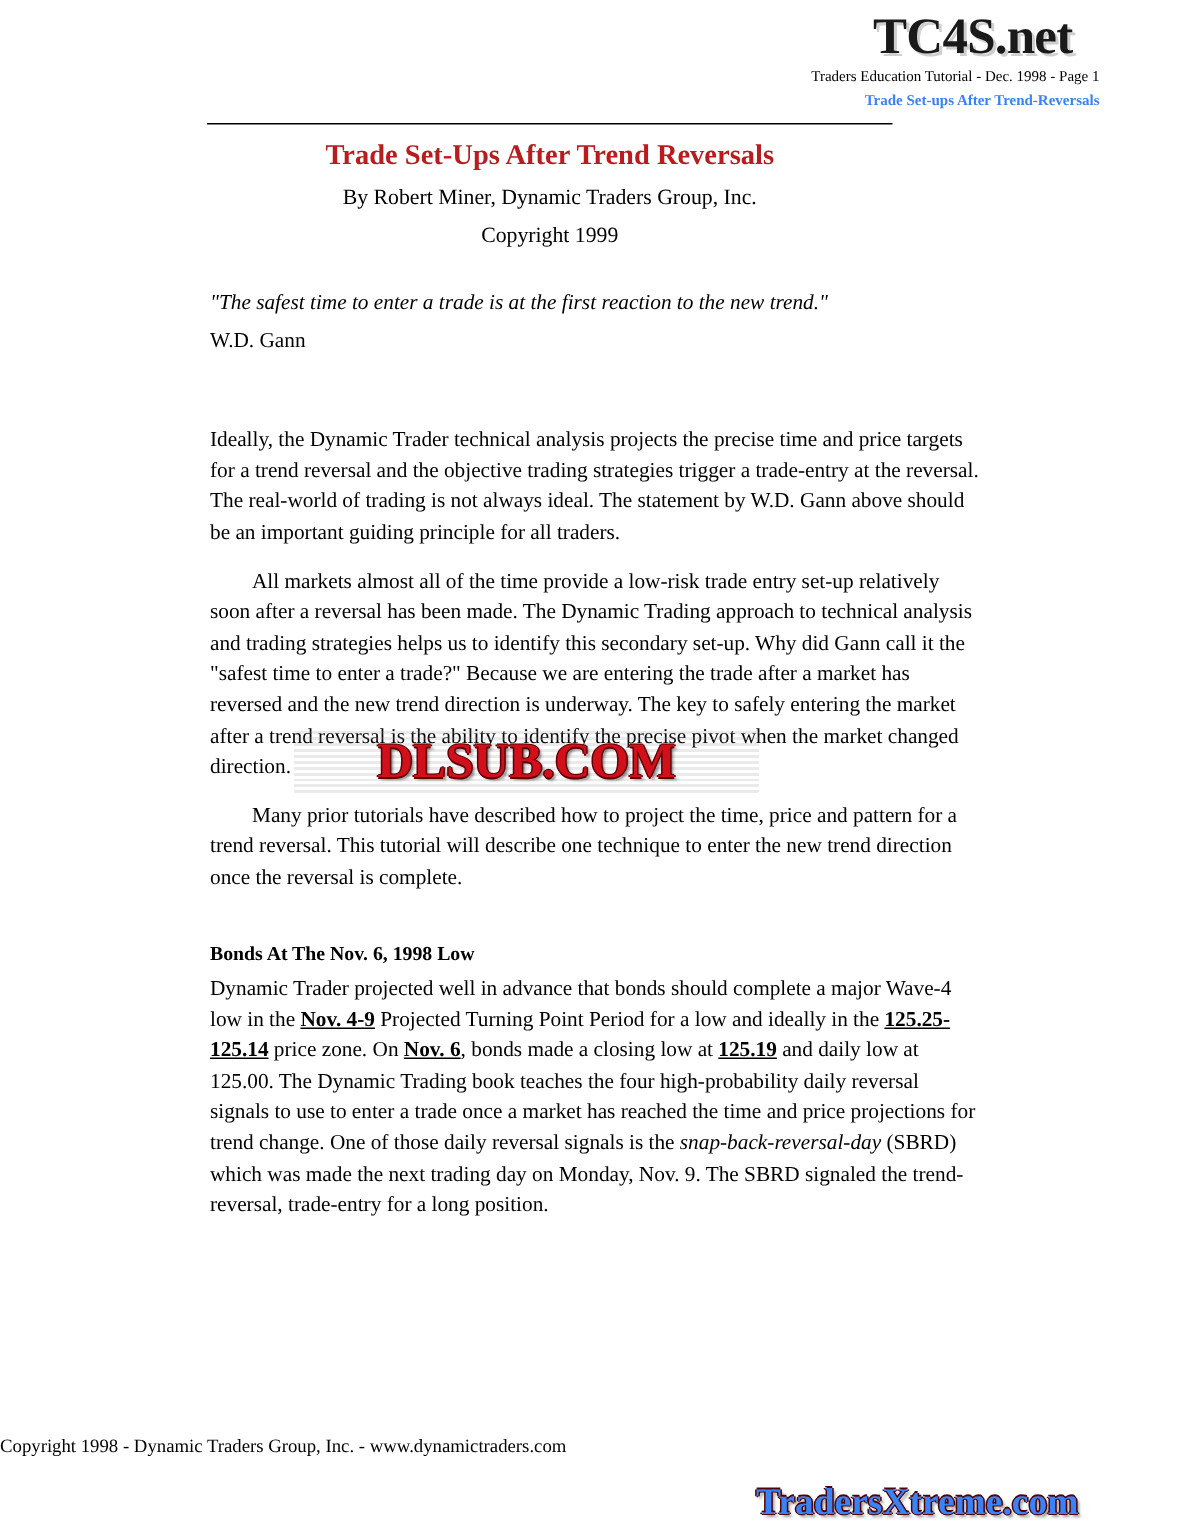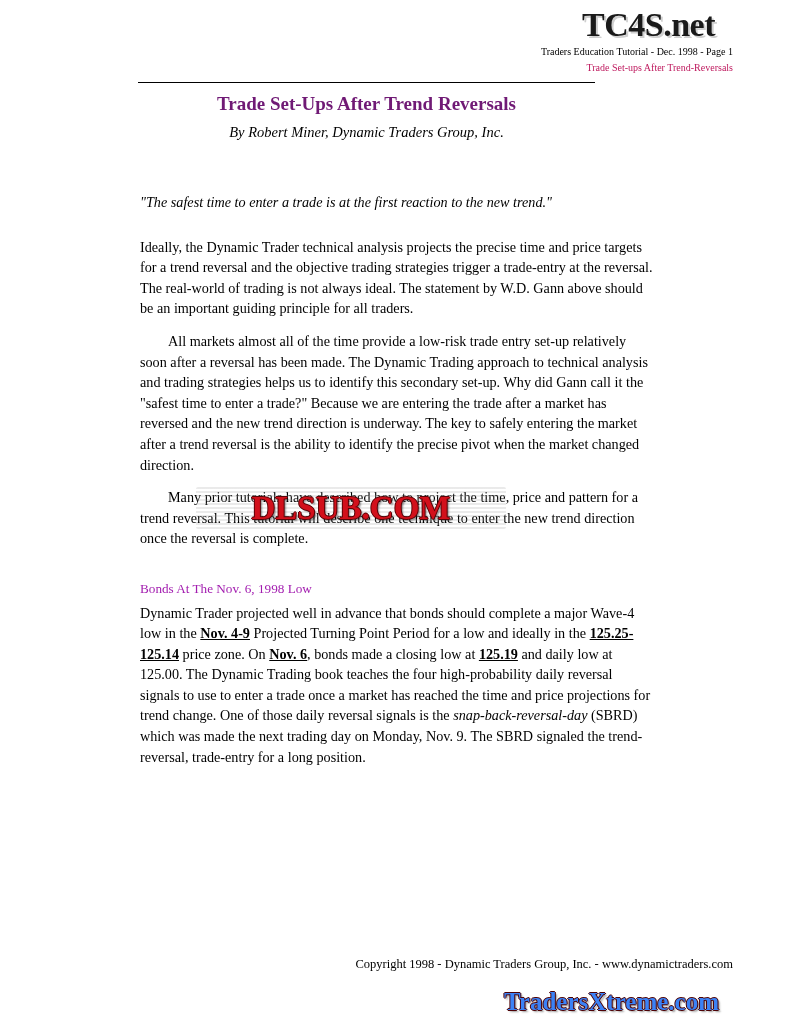--- a/index.html
+++ b/index.html
@@ -78,49 +78,48 @@
   
   .running-head {
     position: absolute;
     left: 0; right: 0;
     top: 44px;
     text-align: right;
     font-size: 10px;
     line-height: 16px;
   }
   .running-head .line2 {
-    color: #be185d;
-    font-weight: normal;
+    color: #3b82f6;
+    font-weight: bold;
   }
   .rule {
     position: absolute;
     left: 138px;
     right: 138px;
     top: 82px;
     border-top: 1px solid #000;
     height: 0;
   }
 
   
   .doc-title {
     position: absolute;
     left: 0; right: 0;
     top: 93px;
     text-align: center;
-    color: #701a75;
+    color: #b91c1c;
     font-weight: bold;
     font-size: 19px;
   }
   .byline {
     position: absolute;
     left: 0; right: 0;
     top: 124px;
     text-align: center;
     font-size: 14.5px;
-    font-style: italic;
   }
   .copyline {
     position: absolute;
     left: 0; right: 0;
     top: 149px;
     text-align: center;
     font-size: 14.5px;
   }
 
   
@@ -144,57 +143,59 @@
     margin: 0 0 2px 0;
   }
   .para.indent {
     text-indent: 28px;
     margin-top: 12px;
   }
   .gap {
     height: 20px;
   }
   .section-head {
-    color: #a21caf;
-    font-weight: normal;
+    color: #000000;
+    font-weight: bold;
     font-size: 13.2px;
     margin: 30px 0 3px 0;
   }
   b { font-weight: bold; text-decoration: underline; }
   i { font-style: italic; }
 
   
   .footer {
     position: absolute;
     left: 0; right: 0;
     bottom: 52px;
-    text-align: right;
+    text-align: left;
     font-size: 12.5px;
   }
 </style>
 </head>
 <body>
 
 <div class="page">
 
   <div class="wm-tc4s">TC4S.net</div>
 
   <div class="running-head">
     <div class="line1">Traders Education Tutorial - Dec. 1998 - Page 1</div>
     <div class="line2">Trade Set-ups After Trend-Reversals</div>
   </div>
 
   <div class="rule"></div>
 
   <div class="doc-title">Trade Set-Ups After Trend Reversals</div>
   <div class="byline">By Robert Miner, Dynamic Traders Group, Inc.</div>
+  <div class="copyline">Copyright 1999</div>
 
   <div class="body">
 
     <p class="quote">"The safest time to enter a trade is at the first reaction to the new trend."</p>
+    <p class="quote-attr">W.D. Gann</p>
 
     <div class="gap"></div>
 
     <p class="para">Ideally, the Dynamic Trader technical analysis projects the precise time and price targets for a trend reversal and the objective trading strategies trigger a trade-entry at the reversal. The real-world of trading is not always ideal. The statement by W.D. Gann above should be an important guiding principle for all traders.</p>
     <p class="para indent">All markets almost all of the time provide a low-risk trade entry set-up relatively soon after a reversal has been made. The Dynamic Trading approach to technical analysis and trading strategies helps us to identify this secondary set-up. Why did Gann call it the "safest time to enter a trade?" Because we are entering the trade after a market has reversed and the new trend direction is underway. The key to safely entering the market after a trend reversal is the ability to identify the precise pivot when the market changed direction.</p>
     <p class="para indent">Many prior tutorials have described how to project the time, price and pattern for a trend reversal. This tutorial will describe one technique to enter the new trend direction once the reversal is complete.</p>
 
     <div class="section-head">Bonds At The Nov. 6, 1998 Low</div>
 
     <p class="para"><span>Dynamic Trader projected well in advance that bonds should complete a major Wave-4 low in the </span><b>Nov. 4-9</b><span> Projected Turning Point Period for a low and ideally in the </span><b>125.25-125.14</b><span> price zone. On </span><b>Nov. 6</b><span>, bonds made a closing low at </span><b>125.19</b><span> and daily low at 125.00. The Dynamic Trading book teaches the four high-probability daily reversal signals to use to enter a trade once a market has reached the time and price projections for trend change. One of those daily reversal signals is the </span><i>snap-back-reversal-day</i><span> (SBRD) which was made the next trading day on Monday, Nov. 9. The SBRD signaled the trend-reversal, trade-entry for a long position.</span></p>

